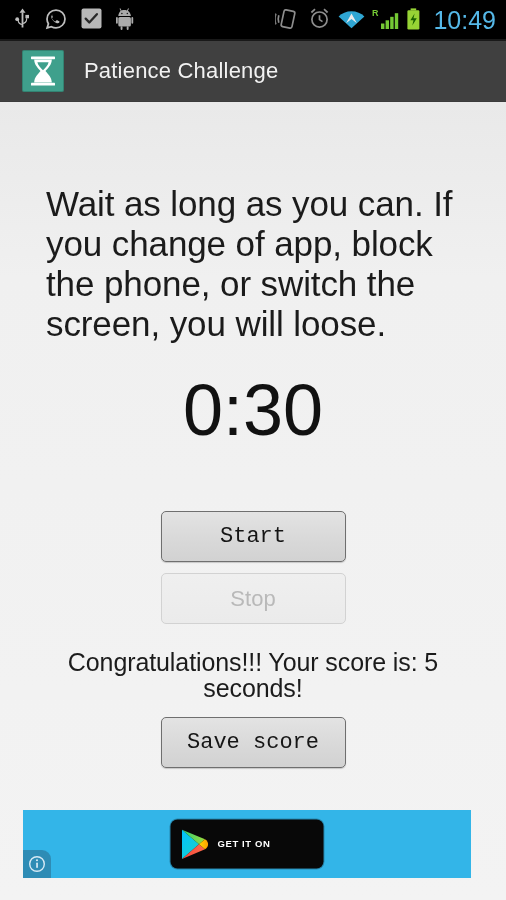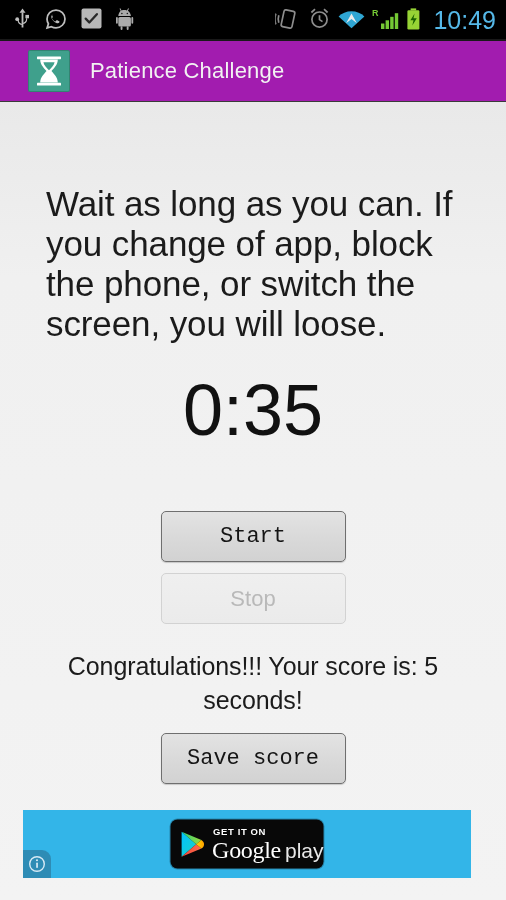--- a/index.html
+++ b/index.html
@@ -62,24 +62,24 @@
     left: 0; right: 0; bottom: 0;
     height: 2px;
     background: #191919;
   }
 
   
   #action-bar {
     position: relative;
     height: 61px;
     flex: 0 0 61px;
-    background: #a21caf;
-    display: flex;
-    align-items: center;
-    padding-left: 28px;
+    background: #404040;
+    display: flex;
+    align-items: center;
+    padding-left: 22px;
     border-bottom: 1px solid #3b3b3b;
     text-align: center;
   }
   #app-icon {
     width: 42px;
     height: 42px;
     background: #3fa08c;
     border-radius: 2px;
     display: flex;
     align-items: center;
@@ -154,21 +154,21 @@
   }
 
   #btn-start { margin-top: 62px; }
   #btn-stop  { margin-top: 11px; }
 
   #score-message {
     margin-top: 25px;
     width: 452px;
     text-align: center;
     font-size: 25px;
-    line-height: 34px;
+    line-height: 26px;
     color: #1b1b1b;
     letter-spacing: -0.1px;
   }
 
   #btn-save { margin-top: 16px; }
 
   
   #ad-wrap {
     position: absolute;
     left: 23px;
@@ -363,21 +363,21 @@
         <path d="M9.4 7.2h11.2c-0.5 3.3-3.4 5.5-5.6 8-2.2-2.5-5.1-4.7-5.6-8z" fill="#3fa08c"></path>
       </svg>
     </div>
     <div id="app-title">Patience Challenge</div>
   </div>
 
   <div id="content">
 
     <div id="instructions">Wait as long as you can. If you change of app, block the phone, or switch the screen, you will loose.</div>
 
-    <div id="timer">0:35</div>
+    <div id="timer">0:30</div>
 
     <div id="btn-start" class="btn btn-enabled">Start</div>
 
     <div id="btn-stop" class="btn btn-disabled">Stop</div>
 
     <div id="score-message">Congratulations!!! Your score is: 5 seconds!</div>
 
     <div id="btn-save" class="btn btn-enabled">Save score</div>
 
     <div id="ad-wrap">
@@ -403,24 +403,20 @@
                 <stop offset="1" stop-color="#ffa000"></stop>
               </linearGradient>
             </defs>
             <path d="M2.5 2.2 L19.5 16.8 L2.5 31.4 Z" fill="url(#gpBlue)"></path>
             <path d="M2.5 2.2 L19.5 16.8 L25.5 11.8 Z" fill="url(#gpGreen)"></path>
             <path d="M2.5 31.4 L19.5 16.8 L25.5 21.8 Z" fill="url(#gpRed)"></path>
             <path d="M19.5 16.8 L25.5 11.8 C29.6 14.3 29.6 19.3 25.5 21.8 Z" fill="url(#gpYellow)"></path>
           </svg>
           <div id="gp-text-block">
             <div id="gp-get-it-on">GET IT ON</div>
-            <div id="gp-wordmark">
-              <span id="gp-google">Google</span>
-              <span id="gp-play">play</span>
-            </div>
           </div>
         </div>
 
         <div id="ad-info">
           <svg width="18" height="18" viewBox="0 0 18 18">
             <circle cx="9" cy="9" r="7.3" fill="none" stroke="#d7eaf5" stroke-width="1.4"></circle>
             <circle cx="9" cy="5.3" r="1.05" fill="#d7eaf5"></circle>
             <rect x="8.2" y="7.5" width="1.7" height="5.6" rx="0.8" fill="#d7eaf5"></rect>
           </svg>
         </div>

